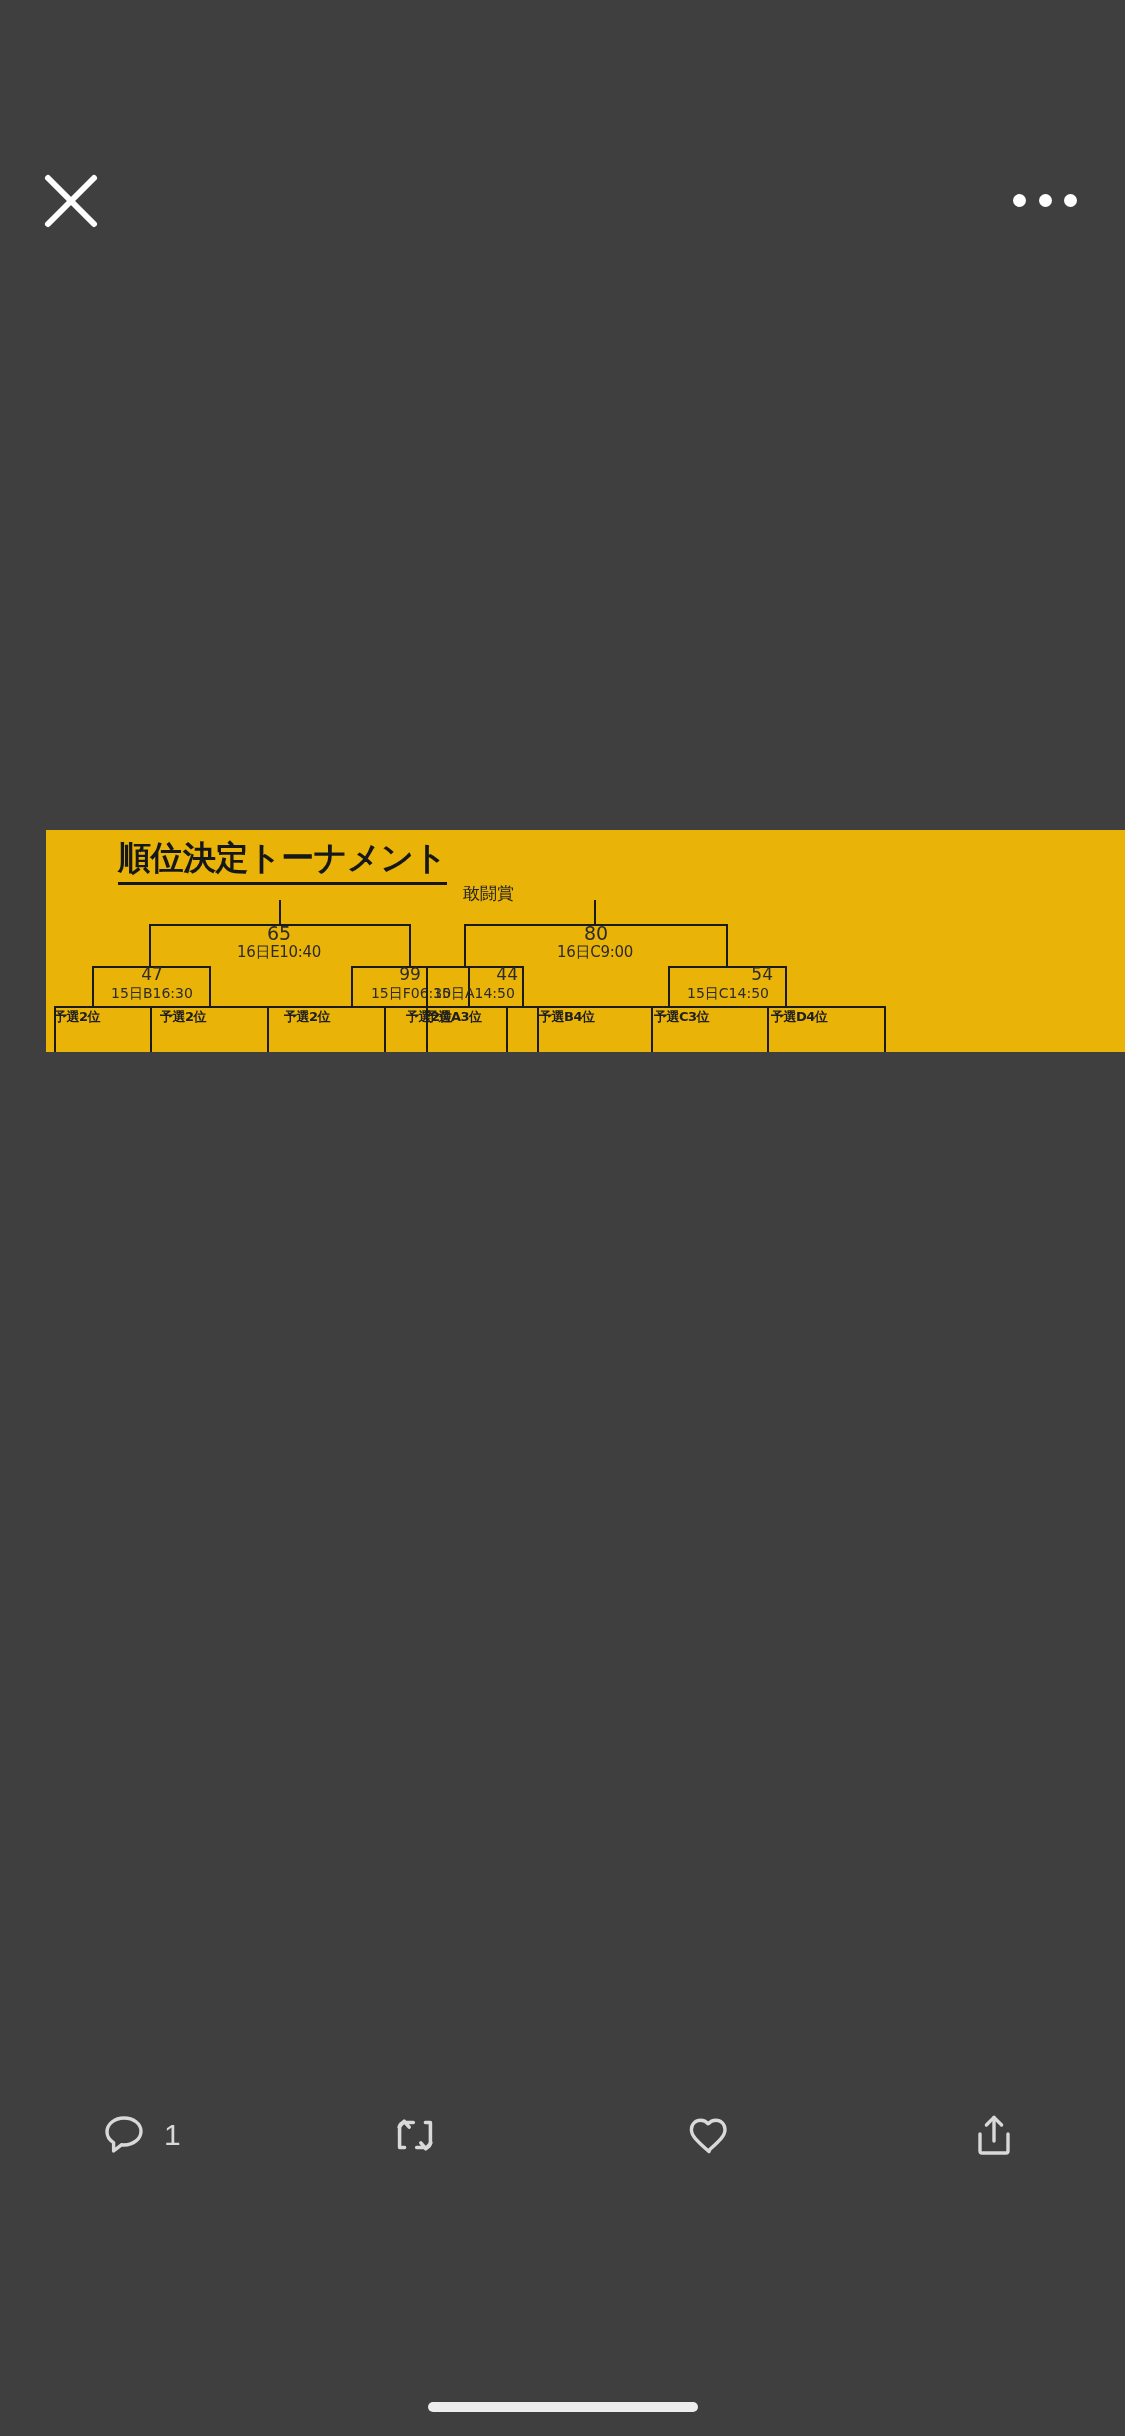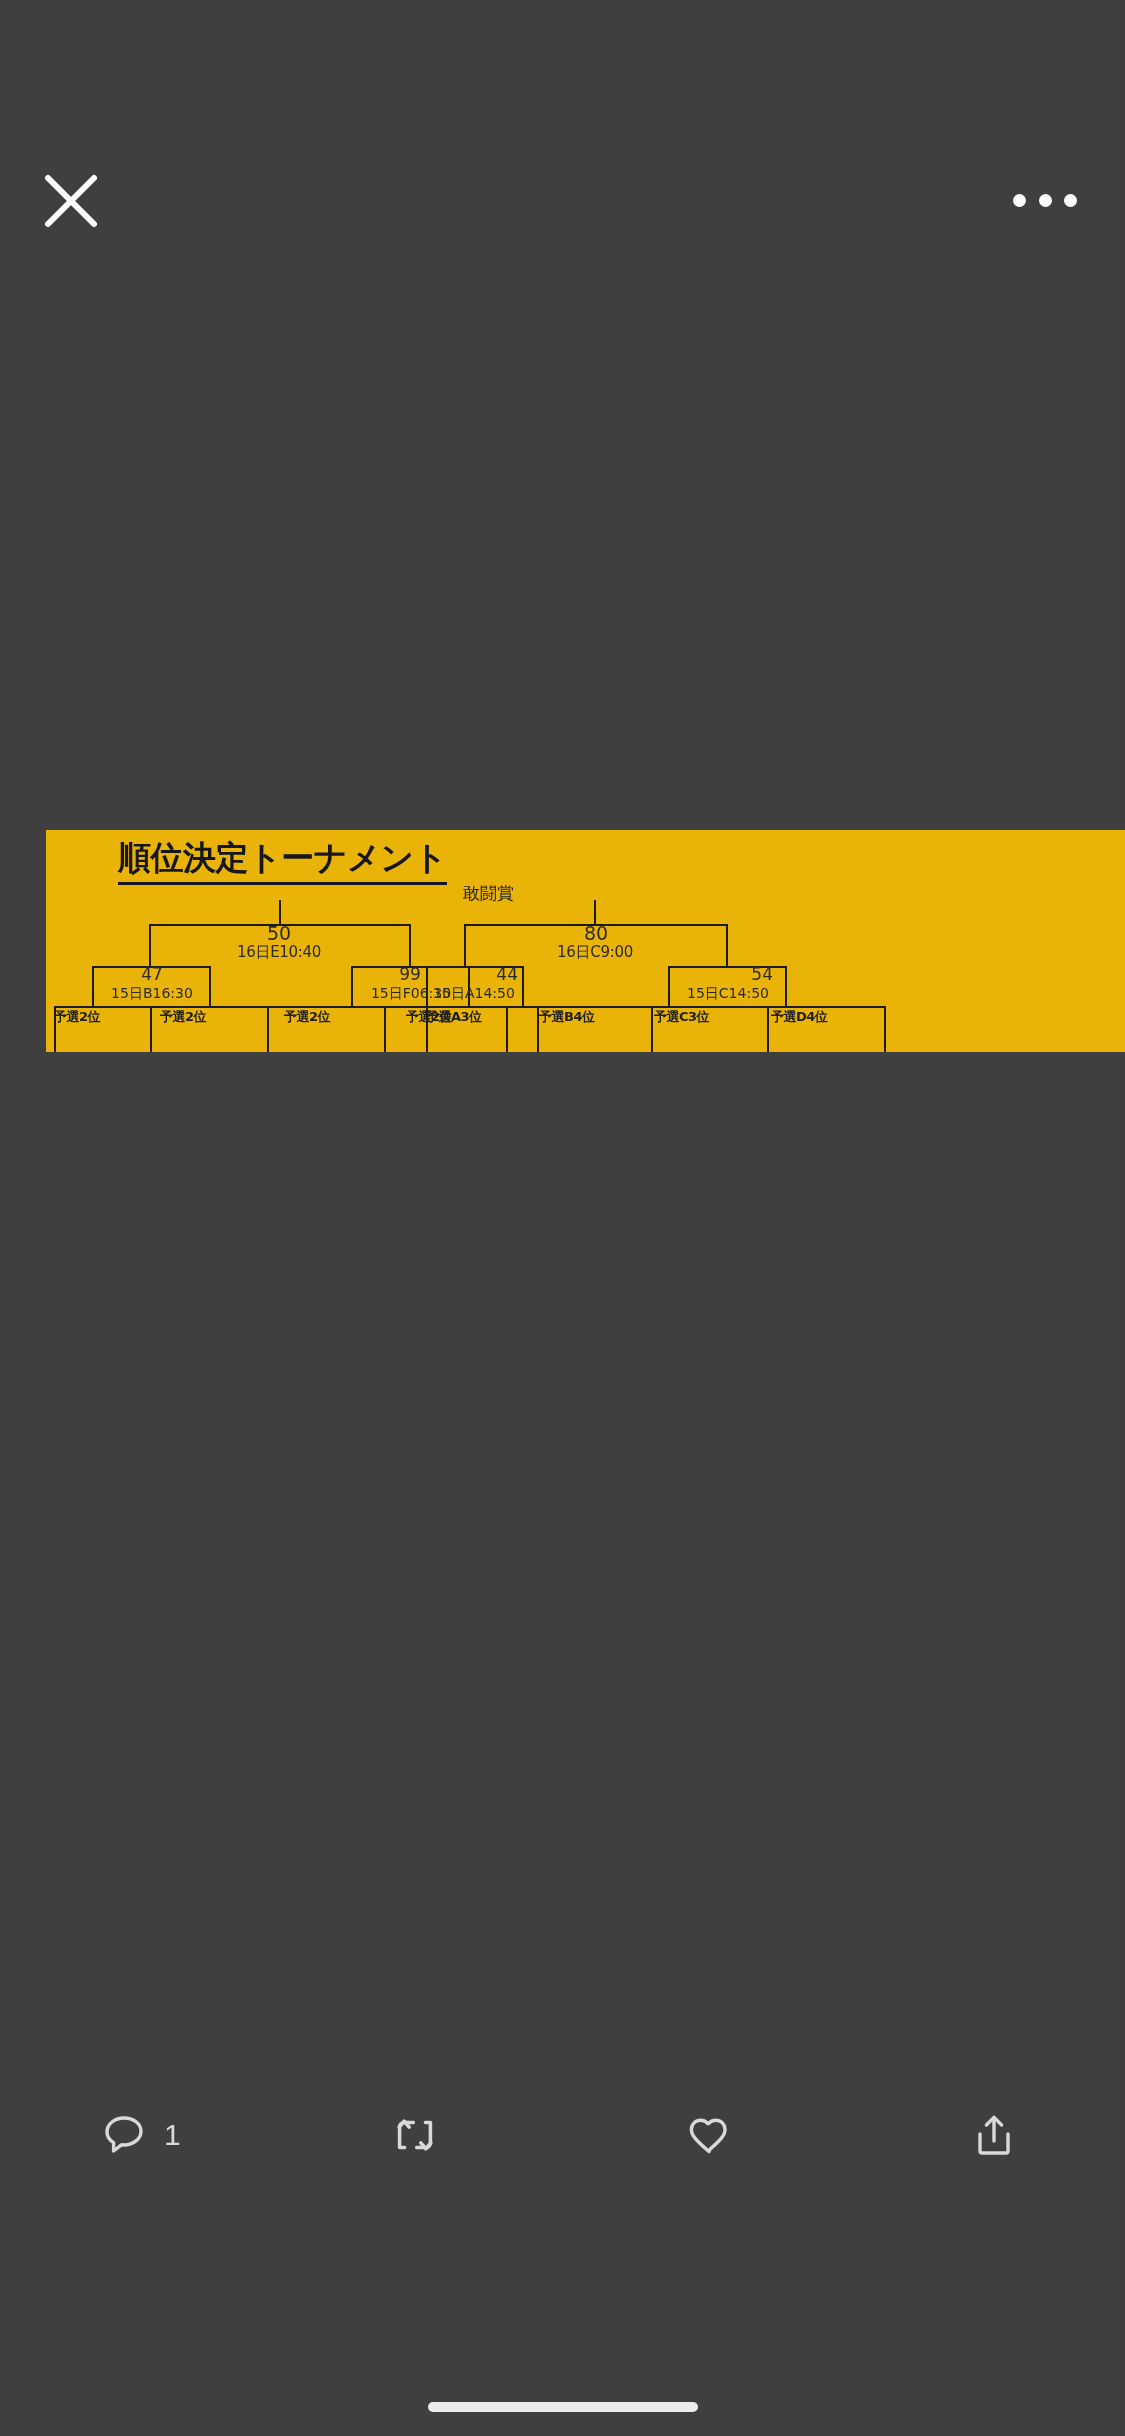--- a/index.html
+++ b/index.html
@@ -125,21 +125,21 @@
     <div class="sheet-inner">
 
       <div class="doc-title">順位決定トーナメント</div>
       <div class="kantosho">敢闘賞</div>
 
       <div class="bk" style="left:8px; top:70px; width:460px; height:130px;">
 
         <div class="vline" style="left:225px; top:0px; height:24px;"></div>
 
         <div class="hline" style="left:95px; top:24px; width:262px;"></div>
-        <div class="mlabel mnum" style="left:165px; top:24px; width:120px;">50</div>
+        <div class="mlabel mnum" style="left:165px; top:24px; width:120px;">65</div>
         <div class="mlabel mtime" style="left:140px; top:45px; width:170px;">16日E10:40</div>
 
         <div class="vline" style="left:95px; top:24px; height:42px;"></div>
         <div class="vline" style="left:355px; top:24px; height:42px;"></div>
 
         <div class="hline" style="left:38px; top:66px; width:117px;"></div>
         <div class="hline" style="left:297px; top:66px; width:117px;"></div>
         <div class="mlabel mnum-s" style="left:52px; top:66px; width:92px;">47</div>
         <div class="mlabel mtime-s" style="left:28px; top:86px; width:140px;">15日B16:30</div>
         <div class="mlabel mnum-s" style="left:310px; top:66px; width:92px;">99</div>

